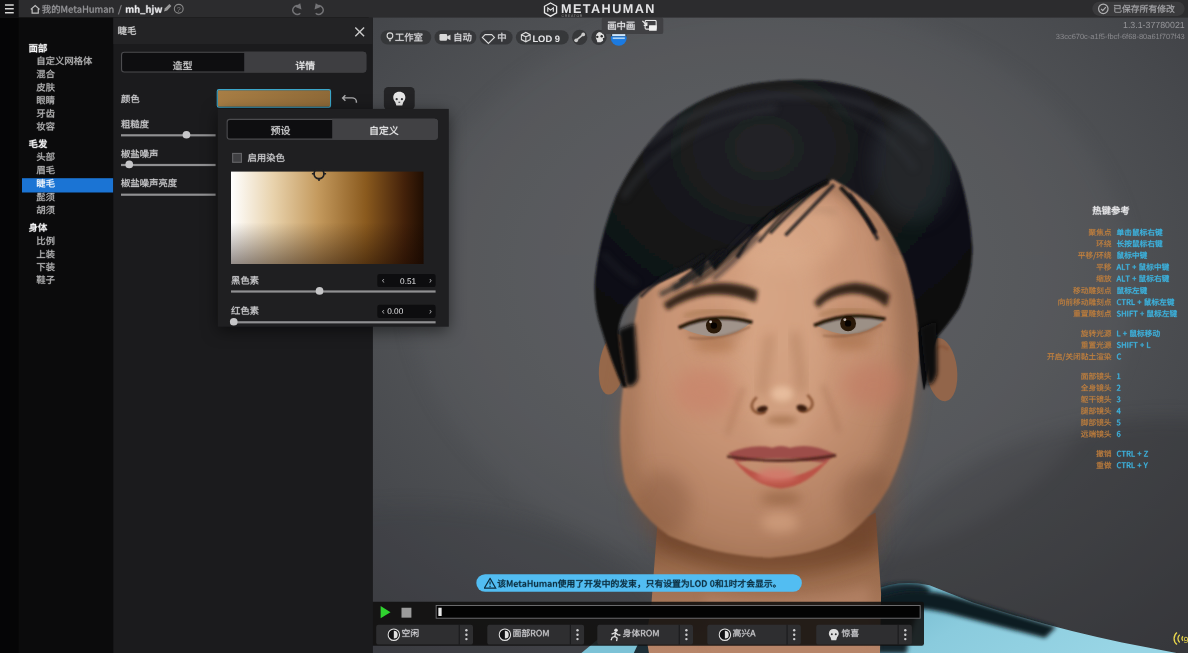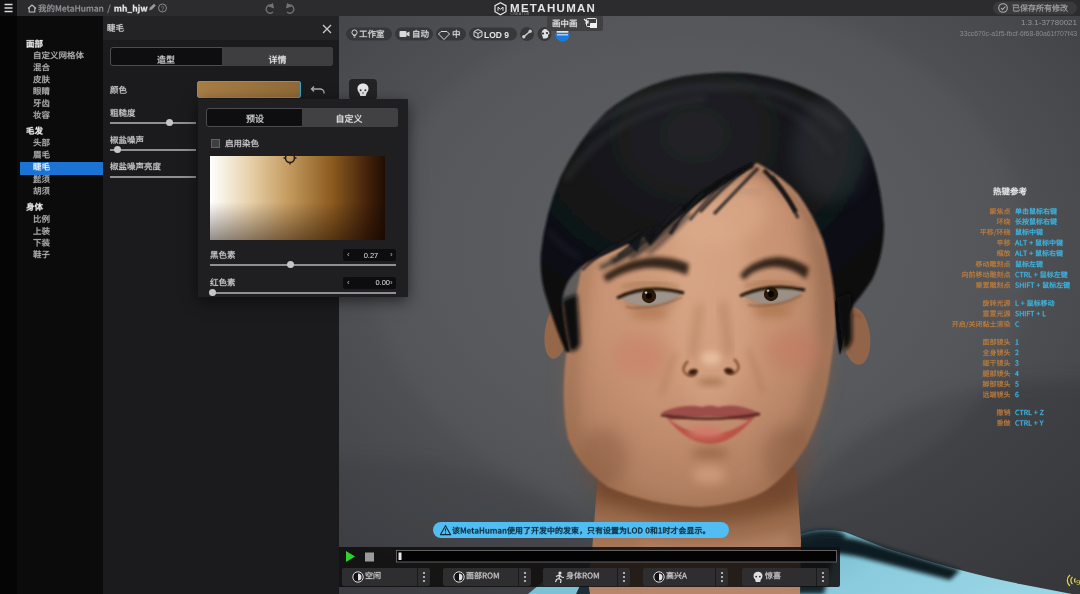--- a/index.html
+++ b/index.html
@@ -370,27 +370,27 @@
 <div class="abs" style="left:210px;top:155.5px;width:175px;height:84px;z-index:21;background:
  linear-gradient(180deg,rgba(20,5,0,0) 55%,rgba(20,5,0,0.45) 100%),
  linear-gradient(90deg,#ffffff 0%,#e8d2ac 22%,#c49a5e 45%,#8a5a1e 70%,#43210a 90%,#200e02 100%)"></div>
 <svg class="abs" style="left:283px;top:151px;z-index:23" width="14" height="14">
     <circle cx="7" cy="7" r="4.5" fill="none" stroke="#202022" stroke-width="1.6"></circle>
     <path d="M7,0.5 V3 M7,11 V13.5 M0.5,7 H3 M11,7 H13.5" stroke="#202022" stroke-width="1.4"></path>
   </svg>
 <div class="abs" style="left:343px;top:249px;width:53px;height:12px;background:#0d0d0f;border-radius:2px;z-index:21"></div>
 <div class="abs" style="left:347px;top:251px;color:#b9b9bb;font-size:8px;z-index:22;line-height:8px">‹</div>
 <div class="abs" style="left:390px;top:251px;color:#b9b9bb;font-size:8px;z-index:22;line-height:8px">›</div>
-<div class="abs" style="left:352px;top:251.5px;width:38px;color:#e2e2e4;font-size:7.5px;z-index:22;text-align:center;line-height:8px">0.27</div>
+<div class="abs" style="left:352px;top:251.5px;width:38px;color:#e2e2e4;font-size:7.5px;z-index:22;text-align:center;line-height:8px">0.51</div>
 <div class="abs" style="left:210px;top:264px;width:186px;height:1.5px;background:#909092;z-index:21"></div>
 <div class="abs" style="left:286.5px;top:261px;width:7px;height:7px;border-radius:50%;background:#c6c6c8;z-index:22"></div>
 <div class="abs" style="left:343px;top:276.5px;width:53px;height:12px;background:#0d0d0f;border-radius:2px;z-index:21"></div>
 <div class="abs" style="left:347px;top:278.5px;color:#b9b9bb;font-size:8px;z-index:22;line-height:8px">‹</div>
 <div class="abs" style="left:390px;top:278.5px;color:#b9b9bb;font-size:8px;z-index:22;line-height:8px">›</div>
-<div class="abs" style="left:352px;top:279px;width:38px;color:#e2e2e4;font-size:7.5px;z-index:22;text-align:right;line-height:8px">0.00</div>
+<div class="abs" style="left:352px;top:279px;width:38px;color:#e2e2e4;font-size:7.5px;z-index:22;text-align:left;line-height:8px">0.00</div>
 <div class="abs" style="left:210px;top:292px;width:186px;height:1.5px;background:#909092;z-index:21"></div>
 <div class="abs" style="left:208.5px;top:289px;width:7px;height:7px;border-radius:50%;background:#c6c6c8;z-index:22"></div>
 
 <div class="abs" style="left:484px;top:29.5px;color:#e6e6e8;font-size:8.5px;font-weight:bold;z-index:7">LOD 9</div>
 
 <svg class="abs" style="left:1066px;top:573px;z-index:8" width="14" height="16">
     <g stroke="#e6d44c" fill="none" stroke-width="1.2">
       <path d="M4,2 a7,7 0 0 0 0,11"></path>
       <path d="M6.5,4 a4.5,4.5 0 0 0 0,7"></path>
       <path d="M9.5,5.5 a2.5,2.5 0 0 0 0,4"></path>

